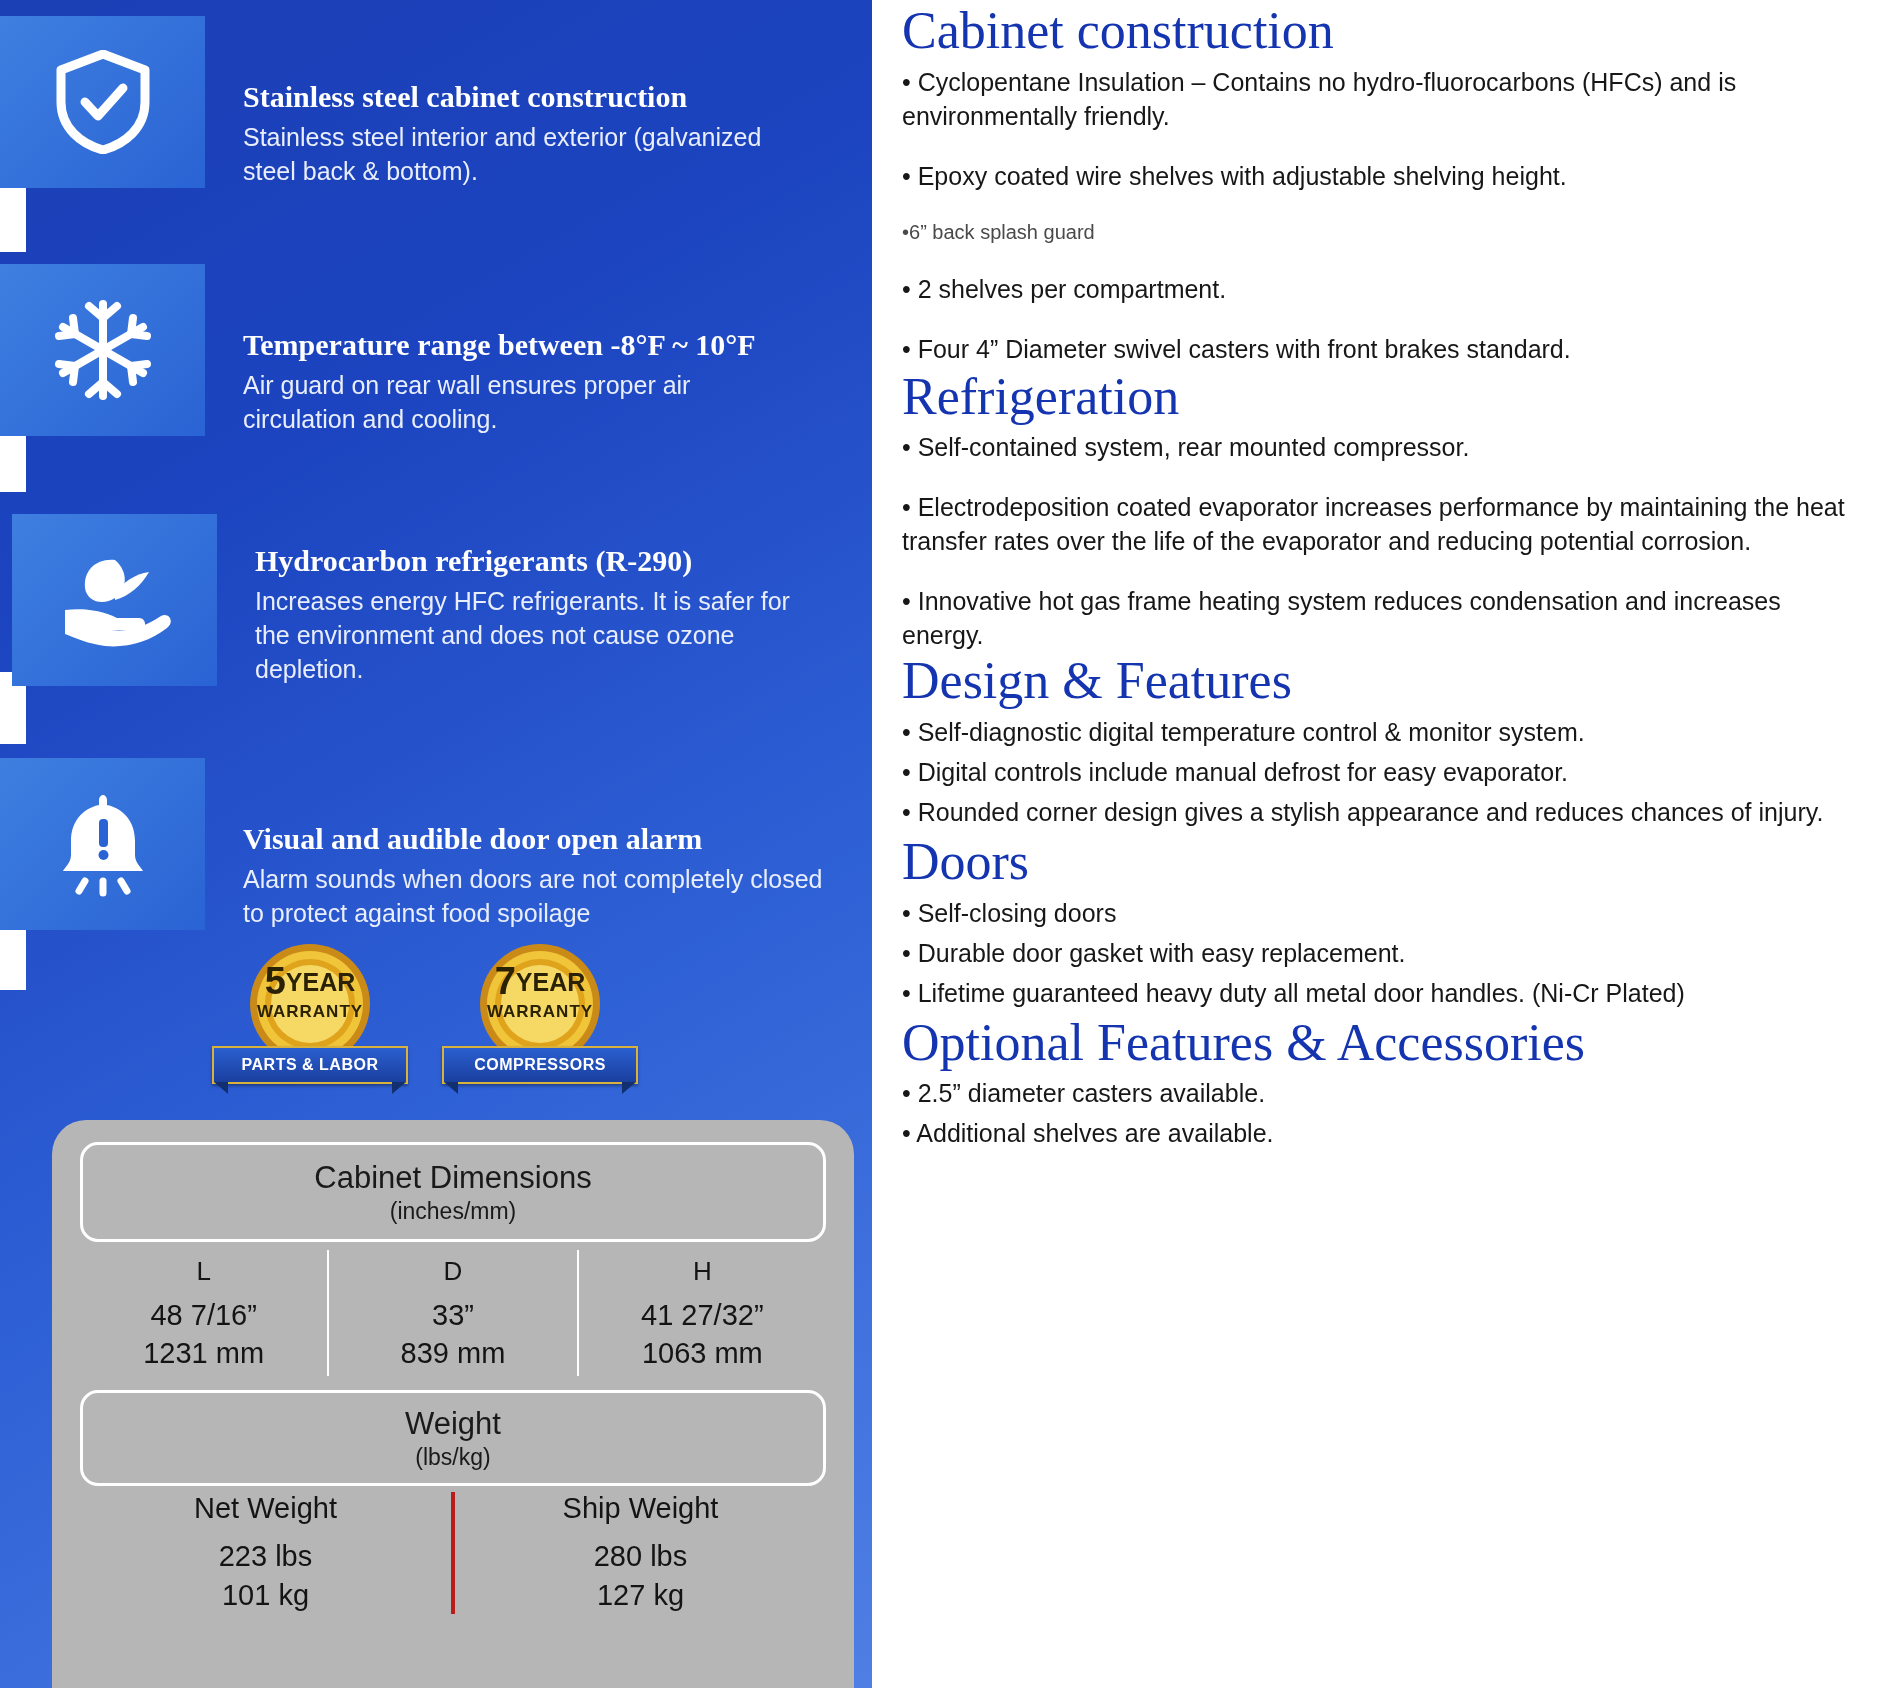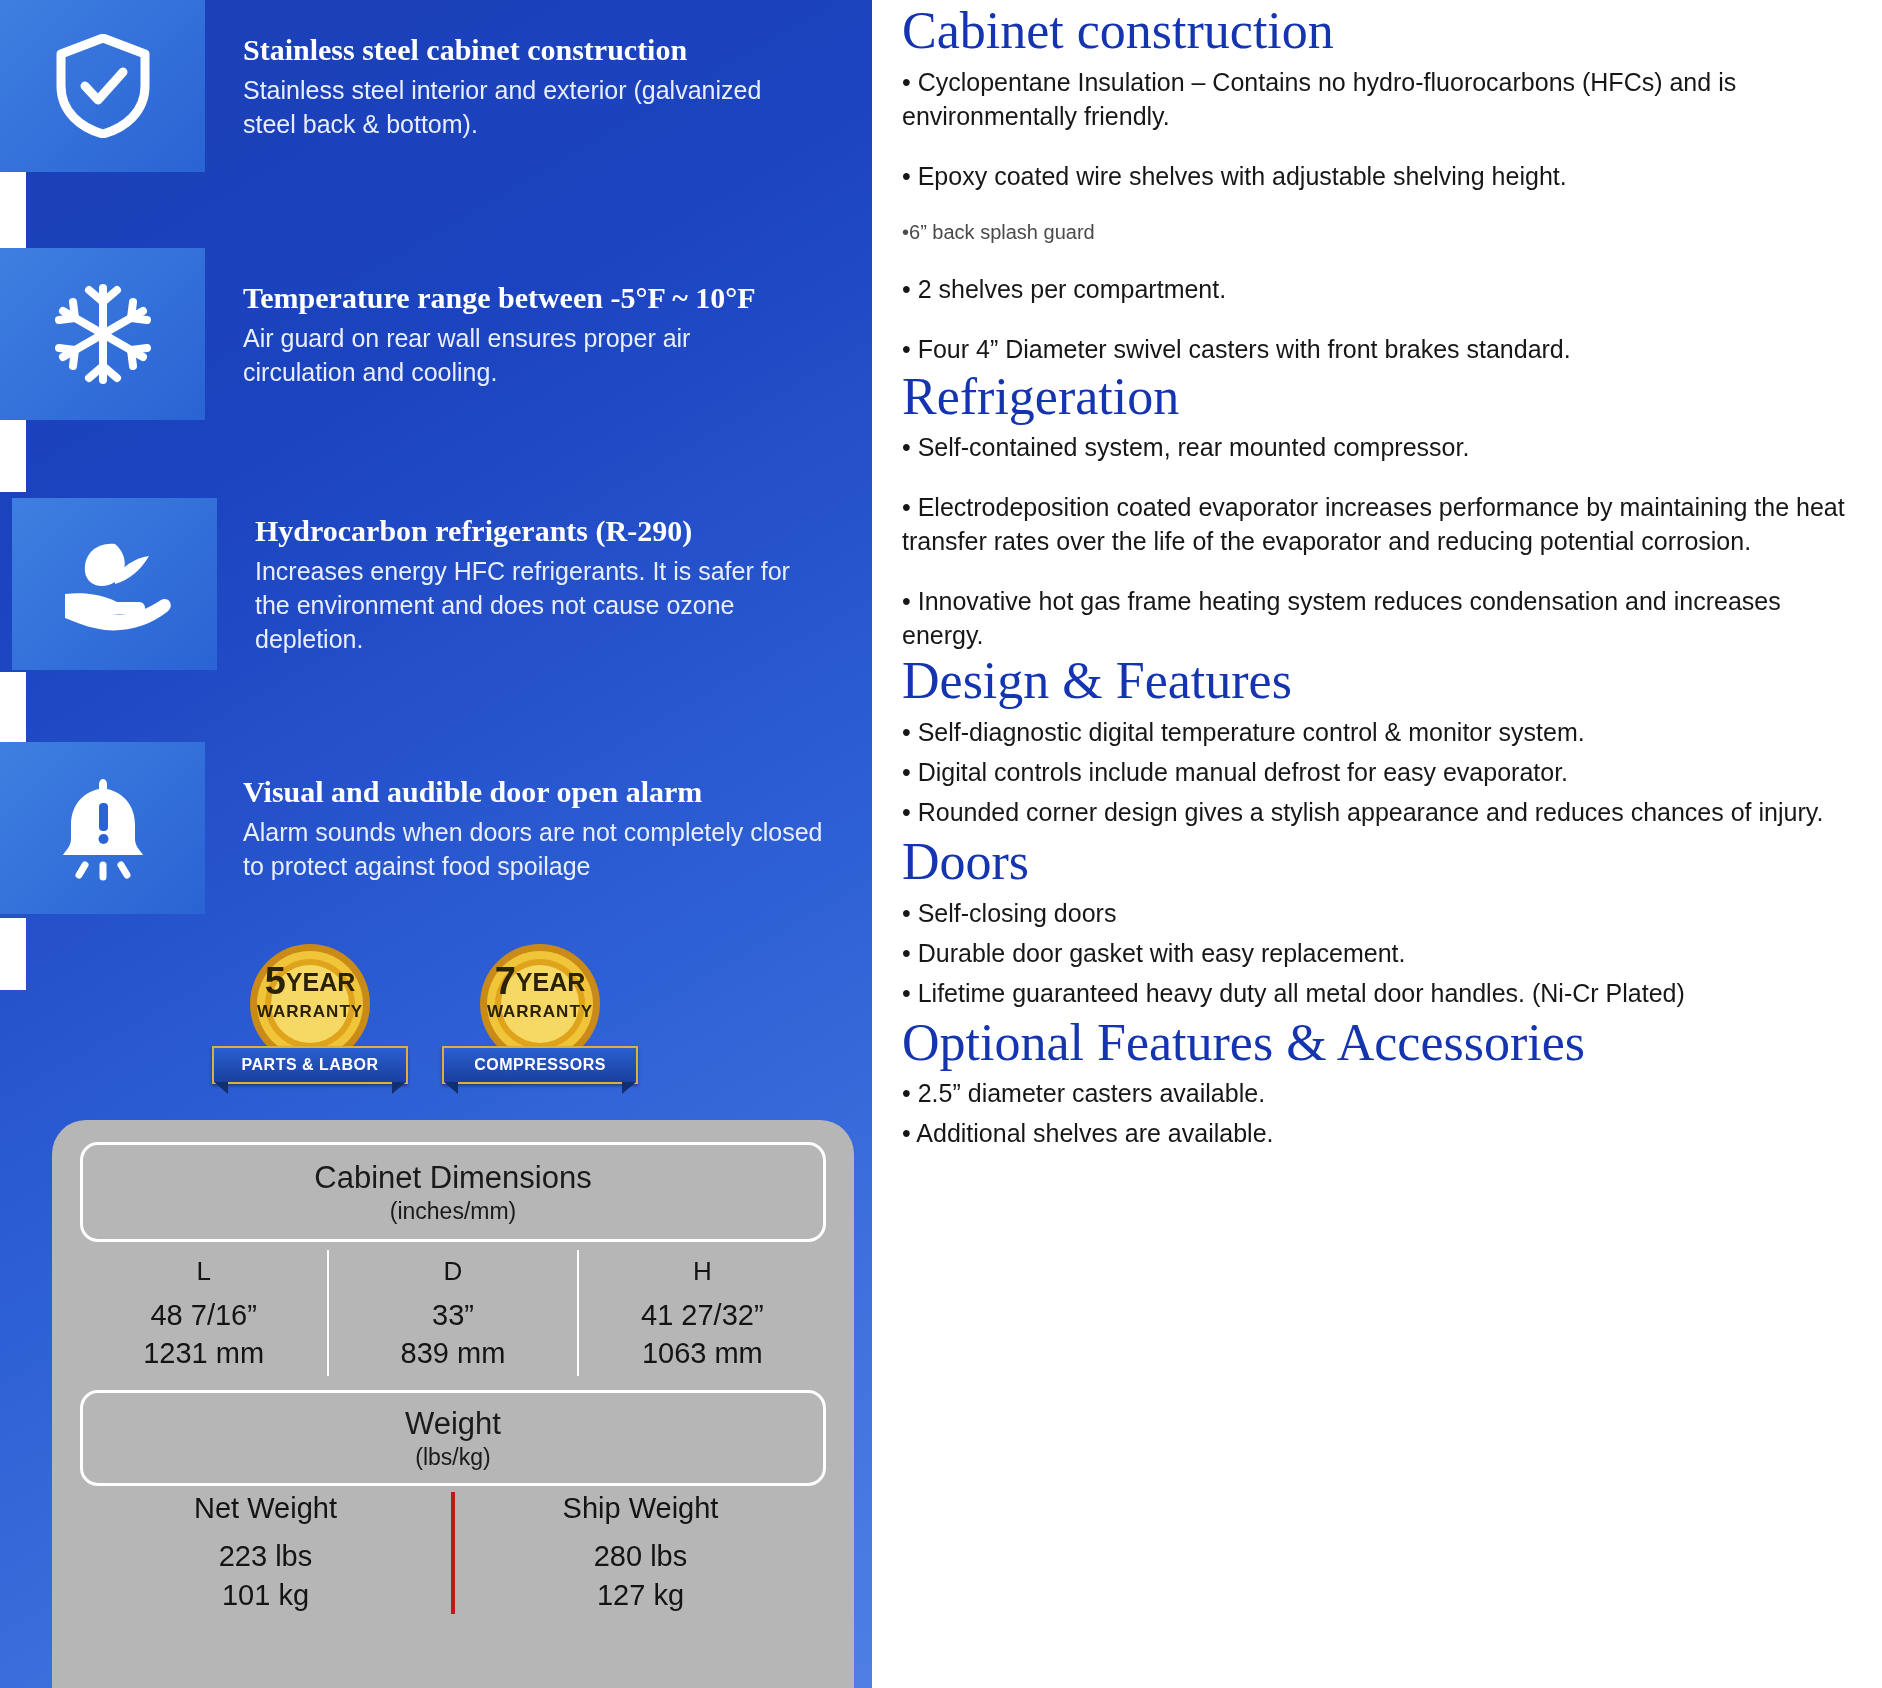--- a/index.html
+++ b/index.html
@@ -19,21 +19,22 @@
     width: 872px; height: 1688px;
     background: linear-gradient(150deg,#1b3fb5 0%,#1c44c0 28%,#2f61d6 62%,#4f7fe4 100%);
     overflow: hidden;
   }
   .left-white-notch {
     position:absolute; left:0; width:26px; background:#ffffff;
   }
   .feature {
     position: absolute;
     display: flex;
-    align-items: center;
+    align-items: flex-end;
+    margin-top: 16px;
   }
   .icon-tile {
     width: 205px; height: 172px;
     background: linear-gradient(135deg,#3e7fe0 0%,#2a63d4 100%);
     display: flex; align-items: center; justify-content: center;
     flex: 0 0 205px;
   }
   .icon-tile svg { display:block; }
   .feat-text { padding-left: 38px; padding-top: 2px; color:#ffffff; }
   .feat-title {
@@ -164,21 +165,21 @@
             <line x1="80" y1="68" x2="96" y2="66"></line>
               <line x1="80" y1="68" x2="82" y2="84"></line>
             <line x1="24" y1="68" x2="8" y2="66"></line>
               <line x1="24" y1="68" x2="22" y2="84"></line>
             <line x1="80" y1="36" x2="96" y2="38"></line>
               <line x1="80" y1="36" x2="82" y2="20"></line>
           </g>
         </svg>
       </div>
       <div class="feat-text" style="width:600px;">
-        <div class="feat-title">Temperature range between -5°F ~ 10°F</div>
+        <div class="feat-title">Temperature range between -8°F ~ 10°F</div>
         <div class="feat-body">Air guard on rear wall ensures proper air circulation and cooling.</div>
       </div>
     </div>
 
     <div class="feature" style="left:12px; top:498px; width:860px;">
       <div class="icon-tile">
         <svg width="116" height="104" viewBox="0 0 116 104">
           <path d="M58 12 C40 10 26 22 28 40 C30 54 46 58 58 50 C70 42 72 24 58 12 Z" fill="#ffffff"></path>
           <path d="M58 46 C66 34 78 26 92 24 C84 38 72 48 58 52 Z" fill="#ffffff"></path>
           <path d="M8 62 C26 60 44 62 60 70 L82 70 C90 70 90 82 82 82 L54 82

